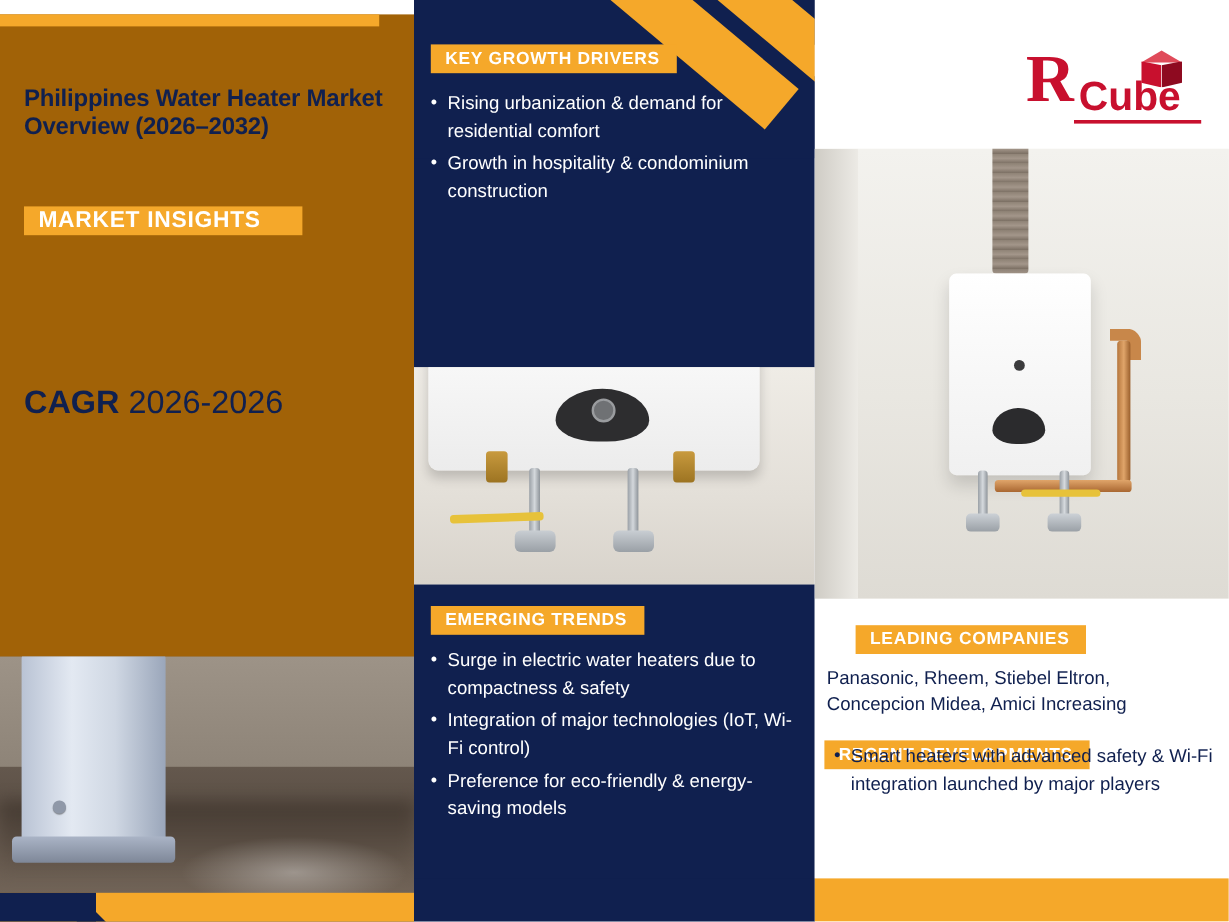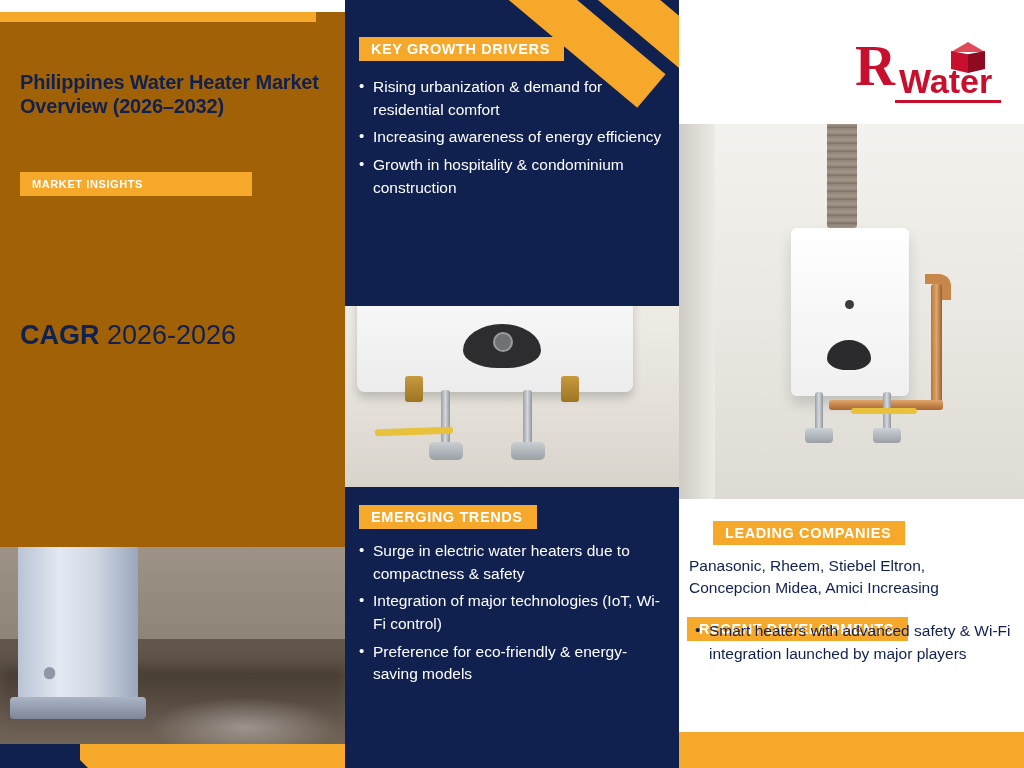--- a/index.html
+++ b/index.html
@@ -40,21 +40,21 @@
     line-height: 1.22;
     color: #10204f;
     letter-spacing: -0.2px;
   }
   .insights-badge {
     position: absolute;
     left: 20px; top: 160px;
     width: 232px; height: 24px;
     background: #f5a82a;
     color: #ffffff;
-    font-size: 11px;
+    font-size: 19px;
     font-weight: bold;
     letter-spacing: 0.6px;
     display: flex;
     align-items: center;
     padding-left: 12px;
   }
   .cagr-value {
     position: absolute;
     left: 16px; top: 188px;
     font-size: 86px;
@@ -559,21 +559,20 @@
   <div class="mid-top-art">
     <div class="art-navy"></div>
     <div class="art-orange-1"></div>
     <div class="art-white-1"></div>
     <div class="art-orange-2"></div>
   </div>
 
   <div class="badge kgd-badge">KEY GROWTH DRIVERS</div>
   <ul class="kgd-list">
     <li>Rising urbanization &amp; demand for residential comfort</li>
-    <li>Increasing awareness of energy efficiency</li>
     <li>Growth in hospitality &amp; condominium construction</li>
   </ul>
 
   <div class="mid-photo">
     <div class="mwall"></div>
     <div class="heater"></div>
     <div class="panel"></div>
     <div class="knob"></div>
     <div class="brass-l"></div>
     <div class="brass-r"></div>
@@ -590,21 +589,21 @@
     <li>Integration of major technologies (IoT, Wi-Fi control)</li>
     <li>Preference for eco-friendly &amp; energy-saving models</li>
   </ul>
 
   <div class="mid-bottom-bar"></div>
 
   <div class="right-col"></div>
 
   <div class="logo">
     <div class="r">Я</div>
-    <div class="cube-text">Water</div>
+    <div class="cube-text">Cube</div>
     <div class="cube">
       <div class="top"></div>
       <div class="lft"></div>
       <div class="rgt"></div>
     </div>
     <div class="underline"></div>
   </div>
 
   <div class="right-photo">
     <div class="rwall"></div>

